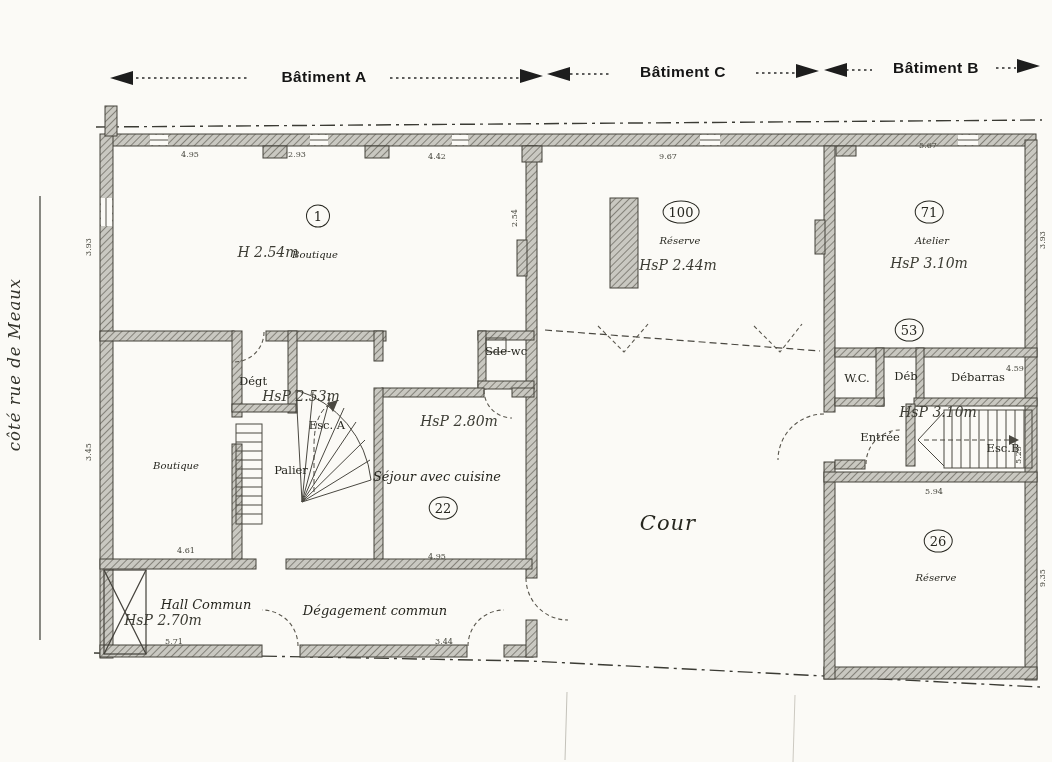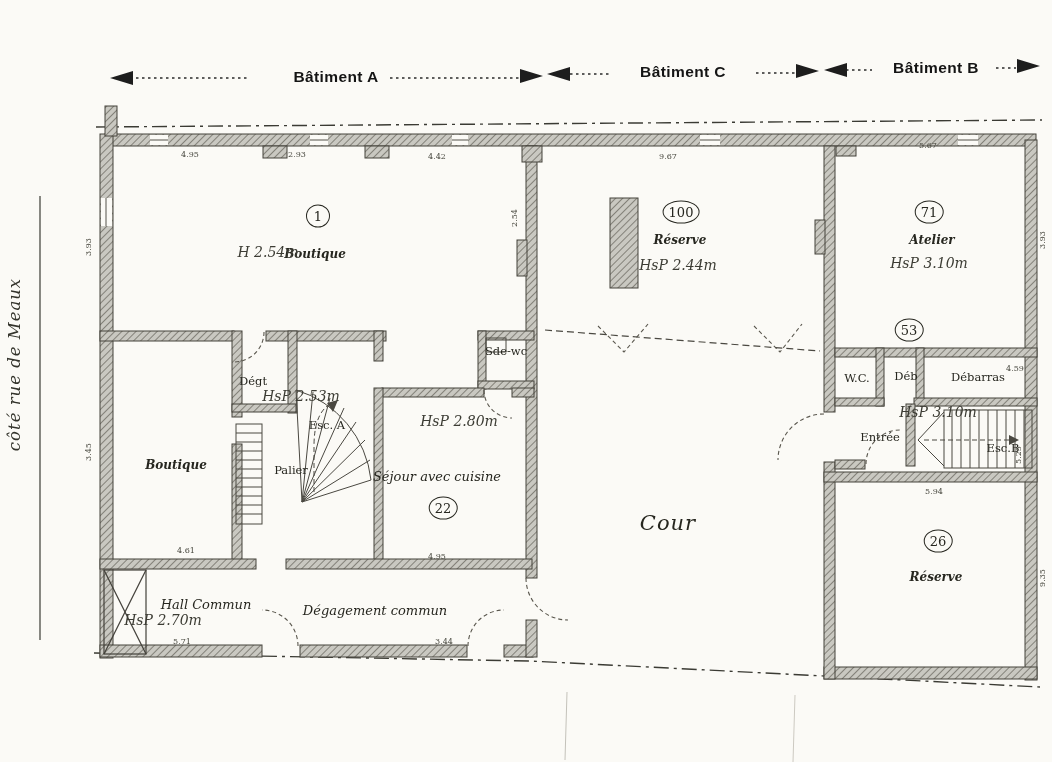--- a/index.html
+++ b/index.html
@@ -3,21 +3,21 @@
 <meta charset="utf-8">
 <style>
   html,body{margin:0;padding:0;background:#e8e6e0;}
   .canvas{
     position:relative;width:1052px;height:762px;margin:0 auto;
     background:#fbfaf6;overflow:hidden;
     font-family:"DejaVu Serif",serif;color:#26261f;
   }
   .plan-svg{position:absolute;left:0;top:0;}
   .lbl{position:absolute;transform:translate(-50%,-50%);white-space:nowrap;color:#26261f;}
-  .room{font-style:italic;font-size:12px;font-weight:bold;}
+  .room{font-style:italic;font-size:10px;}
   .room-md{font-style:italic;font-size:13px;}
   .room-sm{font-size:11.5px;}
   .room-lg{font-style:italic;font-size:21px;letter-spacing:1px;}
   .small{font-style:italic;font-size:14px;color:#3c3c34;}
   .dim{font-size:8px;color:#45453c;}
   .dim.v{transform:translate(-50%,-50%) rotate(-90deg);}
   .circ{
     position:absolute;transform:translate(-50%,-50%);
     border:1.5px solid #26261f;border-radius:50%;
     font-size:13px;line-height:1;padding:4px 5px;min-width:12px;
@@ -200,21 +200,21 @@
     <line x1="545" y1="330" x2="820" y2="351" stroke="#4a4841" stroke-width="1.2" stroke-dasharray="7 4"></line>
 
     <g stroke-width="1">
       <line x1="567" y1="692" x2="565" y2="760" stroke="#c4c2ba"></line>
       <line x1="795" y1="695" x2="793" y2="762" stroke="#ccc9c1"></line>
     </g>
   </svg>
 
   <div class="street">côté rue de Meaux</div>
 
-  <div class="bldg" style="left:336px;top:77px">Bâtiment A</div>
+  <div class="bldg" style="left:324px;top:77px">Bâtiment A</div>
   <div class="bldg" style="left:683px;top:72px">Bâtiment C</div>
   <div class="bldg" style="left:936px;top:68px">Bâtiment B</div>
 
   <div class="circ" style="left:318px;top:216px">1</div>
   <div class="circ" style="left:681px;top:212px">100</div>
   <div class="circ" style="left:929px;top:212px">71</div>
   <div class="circ" style="left:909px;top:330px">53</div>
   <div class="circ" style="left:443px;top:508px">22</div>
   <div class="circ" style="left:938px;top:541px">26</div>
 
@@ -246,21 +246,21 @@
 
   <div class="lbl dim" style="left:190px;top:154px">4.95</div>
   <div class="lbl dim" style="left:297px;top:154px">2.93</div>
   <div class="lbl dim" style="left:437px;top:156px">4.42</div>
   <div class="lbl dim" style="left:668px;top:156px">9.67</div>
   <div class="lbl dim" style="left:928px;top:145px">5.67</div>
   <div class="lbl dim v" style="left:514px;top:218px">2.54</div>
   <div class="lbl dim v" style="left:88px;top:247px">3.93</div>
   <div class="lbl dim v" style="left:88px;top:452px">3.45</div>
   <div class="lbl dim" style="left:186px;top:550px">4.61</div>
-  <div class="lbl dim" style="left:182px;top:641px">5.71</div>
+  <div class="lbl dim" style="left:174px;top:641px">5.71</div>
   <div class="lbl dim" style="left:437px;top:556px">4.95</div>
   <div class="lbl dim" style="left:444px;top:641px">3.44</div>
   <div class="lbl dim" style="left:934px;top:491px">5.94</div>
   <div class="lbl dim v" style="left:1018px;top:455px">5.25</div>
   <div class="lbl dim" style="left:1015px;top:368px">4.59</div>
   <div class="lbl dim v" style="left:1042px;top:578px">9.35</div>
   <div class="lbl dim v" style="left:1042px;top:240px">3.93</div>
 
 </div>
 

